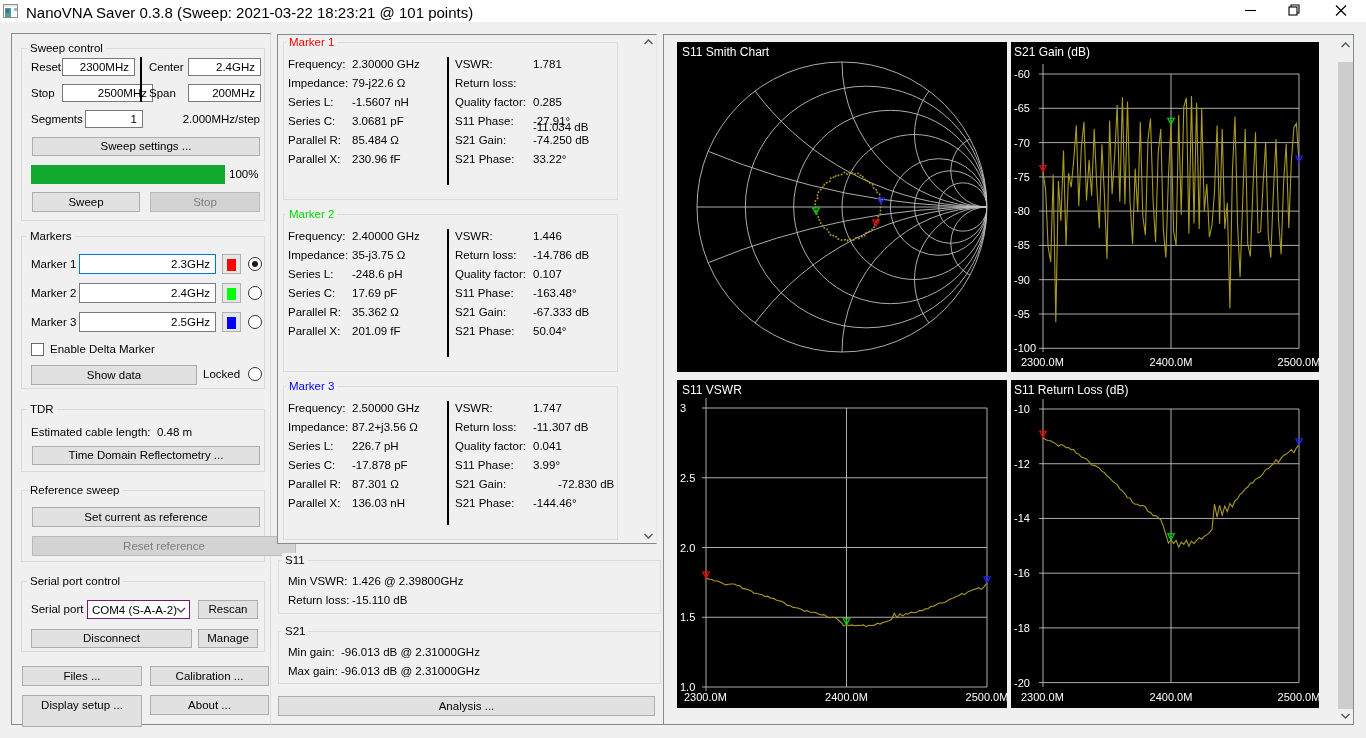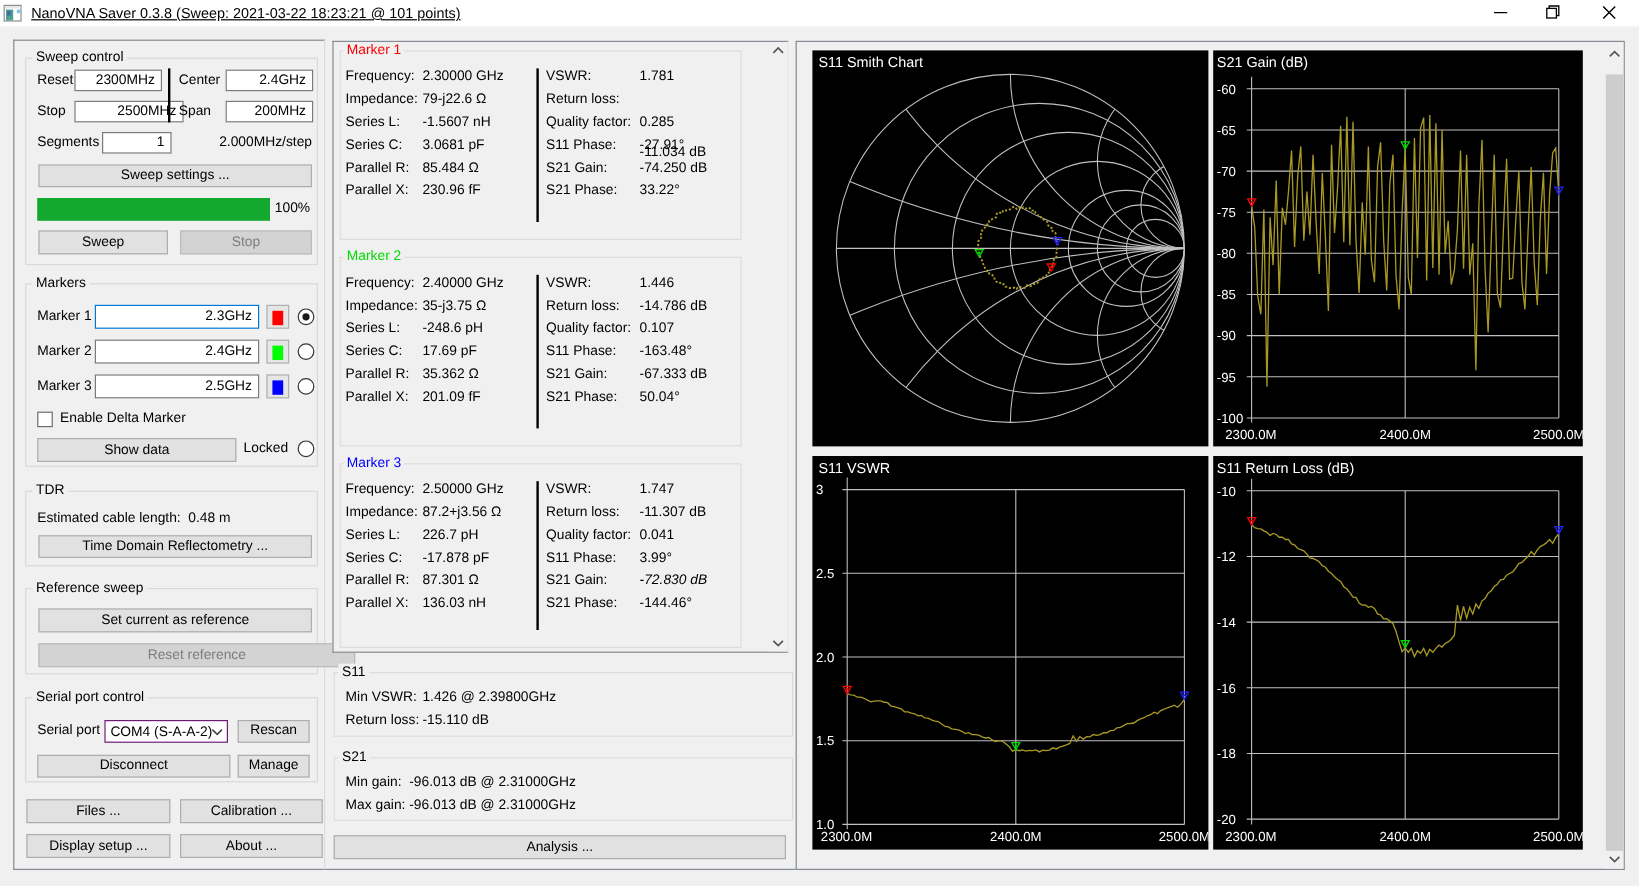--- a/index.html
+++ b/index.html
@@ -1,19 +1,19 @@
 <!DOCTYPE html>
 <html><head><meta charset="utf-8">
 <style>
 * { margin:0; padding:0; box-sizing:border-box; }
 html,body { width:1366px; height:738px; overflow:hidden; }
 body { font-family:"Liberation Sans", sans-serif; font-size:11.5px; color:#000; background:#f0f0f0; position:relative; }
 .abs { position:absolute; }
 .titlebar { position:absolute; left:0; top:0; width:1366px; height:22px; background:#fff; }
-.ttxt { position:absolute; left:26px; top:4px; font-size:12px;text-decoration:underline; }
+.ttxt { position:absolute; left:26px; top:4px; font-size:15px; }
 .panel { position:absolute; border:1px solid #848a93; background:#f0f0f0; }
 .gbox { position:absolute; border:1px solid #d9d9d9; }
 .glab { position:absolute; top:-8px; left:5px; background:#f0f0f0; padding:0 3px; line-height:15px; white-space:nowrap; }
 .lab { position:absolute; white-space:nowrap; }
 .inp { position:absolute; background:#fff; border:1px solid #7a7a7a; text-align:right; padding-right:5px; }
 .btn { position:absolute; background:#e1e1e1; border:1px solid #adadad; text-align:center; white-space:nowrap; }
 .btn.dis { background:#d3d3d3; border-color:#bababa; color:#7d7d7d; }
 .radio { position:absolute; width:14px; height:14px; border-radius:50%; border:1.6px solid #333; background:#fff; }
 .radio.sel:after { content:""; position:absolute; left:2.5px; top:2.5px; width:6px; height:6px; border-radius:50%; background:#1a1a1a; }
 .swatch { position:absolute; width:19px; height:20px; background:#e6e6e6; border:1px solid #b0b0b0; }
@@ -104,21 +104,21 @@
     <span class="abs" style="left:4px;top:1px;line-height:16px;">COM4 (S-A-A-2)</span>
     <svg class="abs" style="right:3px;top:5px;" width="10" height="8">
       <path d="M1 2 L5 6 L9 2" fill="none" stroke="#444" stroke-width="1.3"></path>
     </svg>
   </div>
 <div class="btn" style="left:198px;top:600px;width:60px;height:19px;line-height:17px;">Rescan</div>
 <div class="btn" style="left:31px;top:629px;width:161px;height:19px;line-height:17px;">Disconnect</div>
 <div class="btn" style="left:198px;top:629px;width:60px;height:19px;line-height:17px;">Manage</div>
 <div class="btn" style="left:22px;top:666px;width:120px;height:20px;line-height:18px;">Files ...</div>
 <div class="btn" style="left:150px;top:666px;width:119px;height:20px;line-height:18px;">Calibration ...</div>
-<div class="btn" style="left:22px;top:695px;width:120px;height:20px;line-height:18px;">Display setup ...</div>
+<div class="btn" style="left:22px;top:695px;width:120px;height:32px;line-height:18px;">Display setup ...</div>
 <div class="btn" style="left:150px;top:695px;width:119px;height:20px;line-height:18px;">About ...</div>
 <div class="panel" style="left:277px;top:34px;width:380px;height:510px;border-right-color:#e6e6e6;"></div>
 <svg class="abs" style="left:641px;top:35px;" width="15" height="508">
     <rect x="0" y="0" width="15" height="508" fill="#f0f0f0"></rect>
     <path d="M3.5 9 L7.5 5 L11.5 9" fill="none" stroke="#555" stroke-width="1.4"></path>
     <path d="M3.5 499 L7.5 503 L11.5 499" fill="none" stroke="#555" stroke-width="1.4"></path>
   </svg>
 <div class="gbox" style="left:283px;top:42px;width:335px;height:158px;border-color:#dcdcdc;">
     <span class="glab" style="color:#ff0000;left:2px;">Marker 1</span>
   </div>
@@ -191,21 +191,21 @@
 <div class="mrow" style="left:352px;top:440px;">226.7 pH</div>
 <div class="mrow" style="left:455px;top:440px;">Quality factor:</div>
 <div class="mrow" style="left:533px;top:440px;">0.041</div>
 <div class="mrow" style="left:288px;top:459px;">Series C:</div>
 <div class="mrow" style="left:352px;top:459px;">-17.878 pF</div>
 <div class="mrow" style="left:455px;top:459px;">S11 Phase:</div>
 <div class="mrow" style="left:533px;top:459px;">3.99°</div>
 <div class="mrow" style="left:288px;top:478px;">Parallel R:</div>
 <div class="mrow" style="left:352px;top:478px;">87.301 Ω</div>
 <div class="mrow" style="left:455px;top:478px;">S21 Gain:</div>
-<div class="mrow" style="left:533px;top:478px;font-style:italic;">-72.830 dB</div>
+<div class="mrow" style="left:558px;top:478px;">-72.830 dB</div>
 <div class="mrow" style="left:288px;top:497px;">Parallel X:</div>
 <div class="mrow" style="left:352px;top:497px;">136.03 nH</div>
 <div class="mrow" style="left:455px;top:497px;">S21 Phase:</div>
 <div class="mrow" style="left:533px;top:497px;">-144.46°</div>
 <div class="gbox" style="left:278px;top:560px;width:383px;height:54px;border-color:#dcdcdc;">
     <span class="glab" style="left:3px;">S11</span>
   </div>
 <div class="mrow" style="left:288px;top:575px;">Min VSWR:</div>
 <div class="mrow" style="left:352px;top:575px;text-align:right;">1.426 @ 2.39800GHz</div>
 <div class="mrow" style="left:288px;top:594px;">Return loss:</div>

